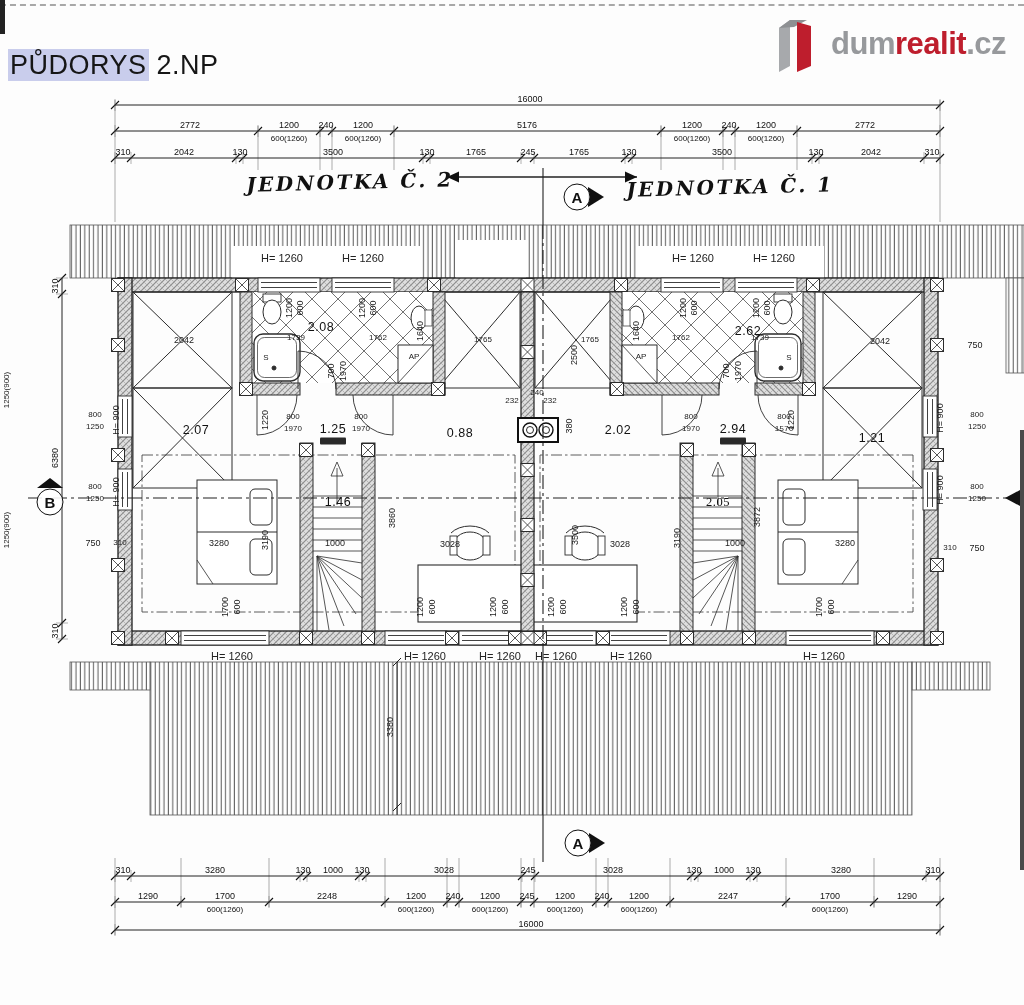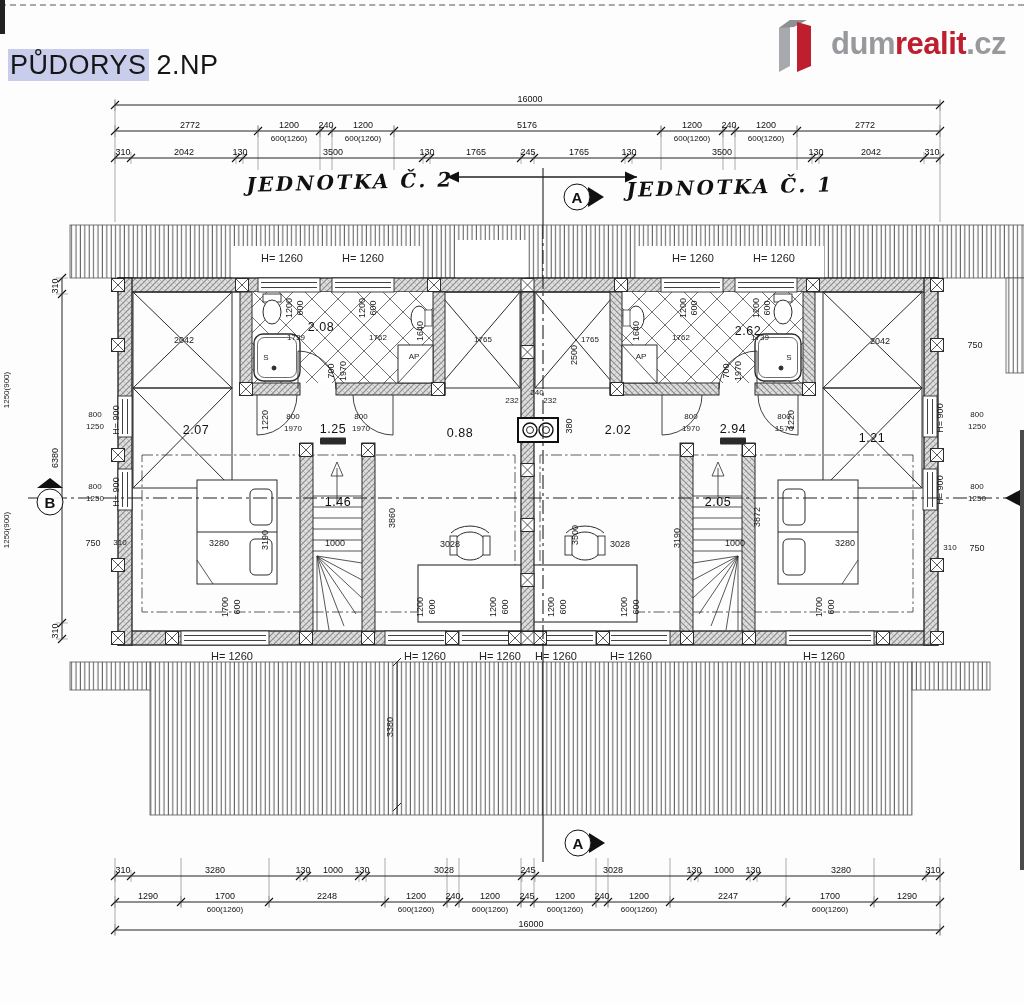--- a/index.html
+++ b/index.html
@@ -470,21 +470,21 @@
       <div class="lbl h" style="left: 824px; top: 656px;">H= 1260</div>
       <div class="lbl room" style="left: 196px; top: 430px;">2.07</div>
       <div class="lbl room" style="left: 321px; top: 327px;">2.08</div>
       <div class="lbl room" style="left: 333px; top: 429px;">1.25</div>
       <div class="lbl room" style="left: 460px; top: 433px;">0.88</div>
       <div class="lbl room" style="left: 338px; top: 502px;">1.46</div>
       <div class="lbl room" style="left: 618px; top: 430px;">2.02</div>
       <div class="lbl room" style="left: 733px; top: 429px;">2.94</div>
       <div class="lbl room" style="left: 748px; top: 331px;">2.62</div>
       <div class="lbl room" style="left: 872px; top: 438px;">1.21</div>
-      <div class="lbl room" style="left: 718px; top: 502px;">2.05</div>
+      <div class="lbl room" style="left: 718px; top: 502px; font-family: Liberation Serif, serif;">2.05</div>
       <div class="lbl" style="left: 184px; top: 340px;">2042</div>
       <div class="lbl" style="left: 880px; top: 341px;">2042</div>
       <div class="lbl" style="left: 219px; top: 543px;">3280</div>
       <div class="lbl" style="left: 845px; top: 543px;">3280</div>
       <div class="lbl" style="left: 335px; top: 543px;">1000</div>
       <div class="lbl" style="left: 735px; top: 543px;">1000</div>
       <div class="lbl" style="left: 450px; top: 544px;">3028</div>
       <div class="lbl" style="left: 620px; top: 544px;">3028</div>
       <div class="lbl" style="left: 93px; top: 543px;">750</div>
       <div class="lbl" style="left: 975px; top: 345px;">750</div>

